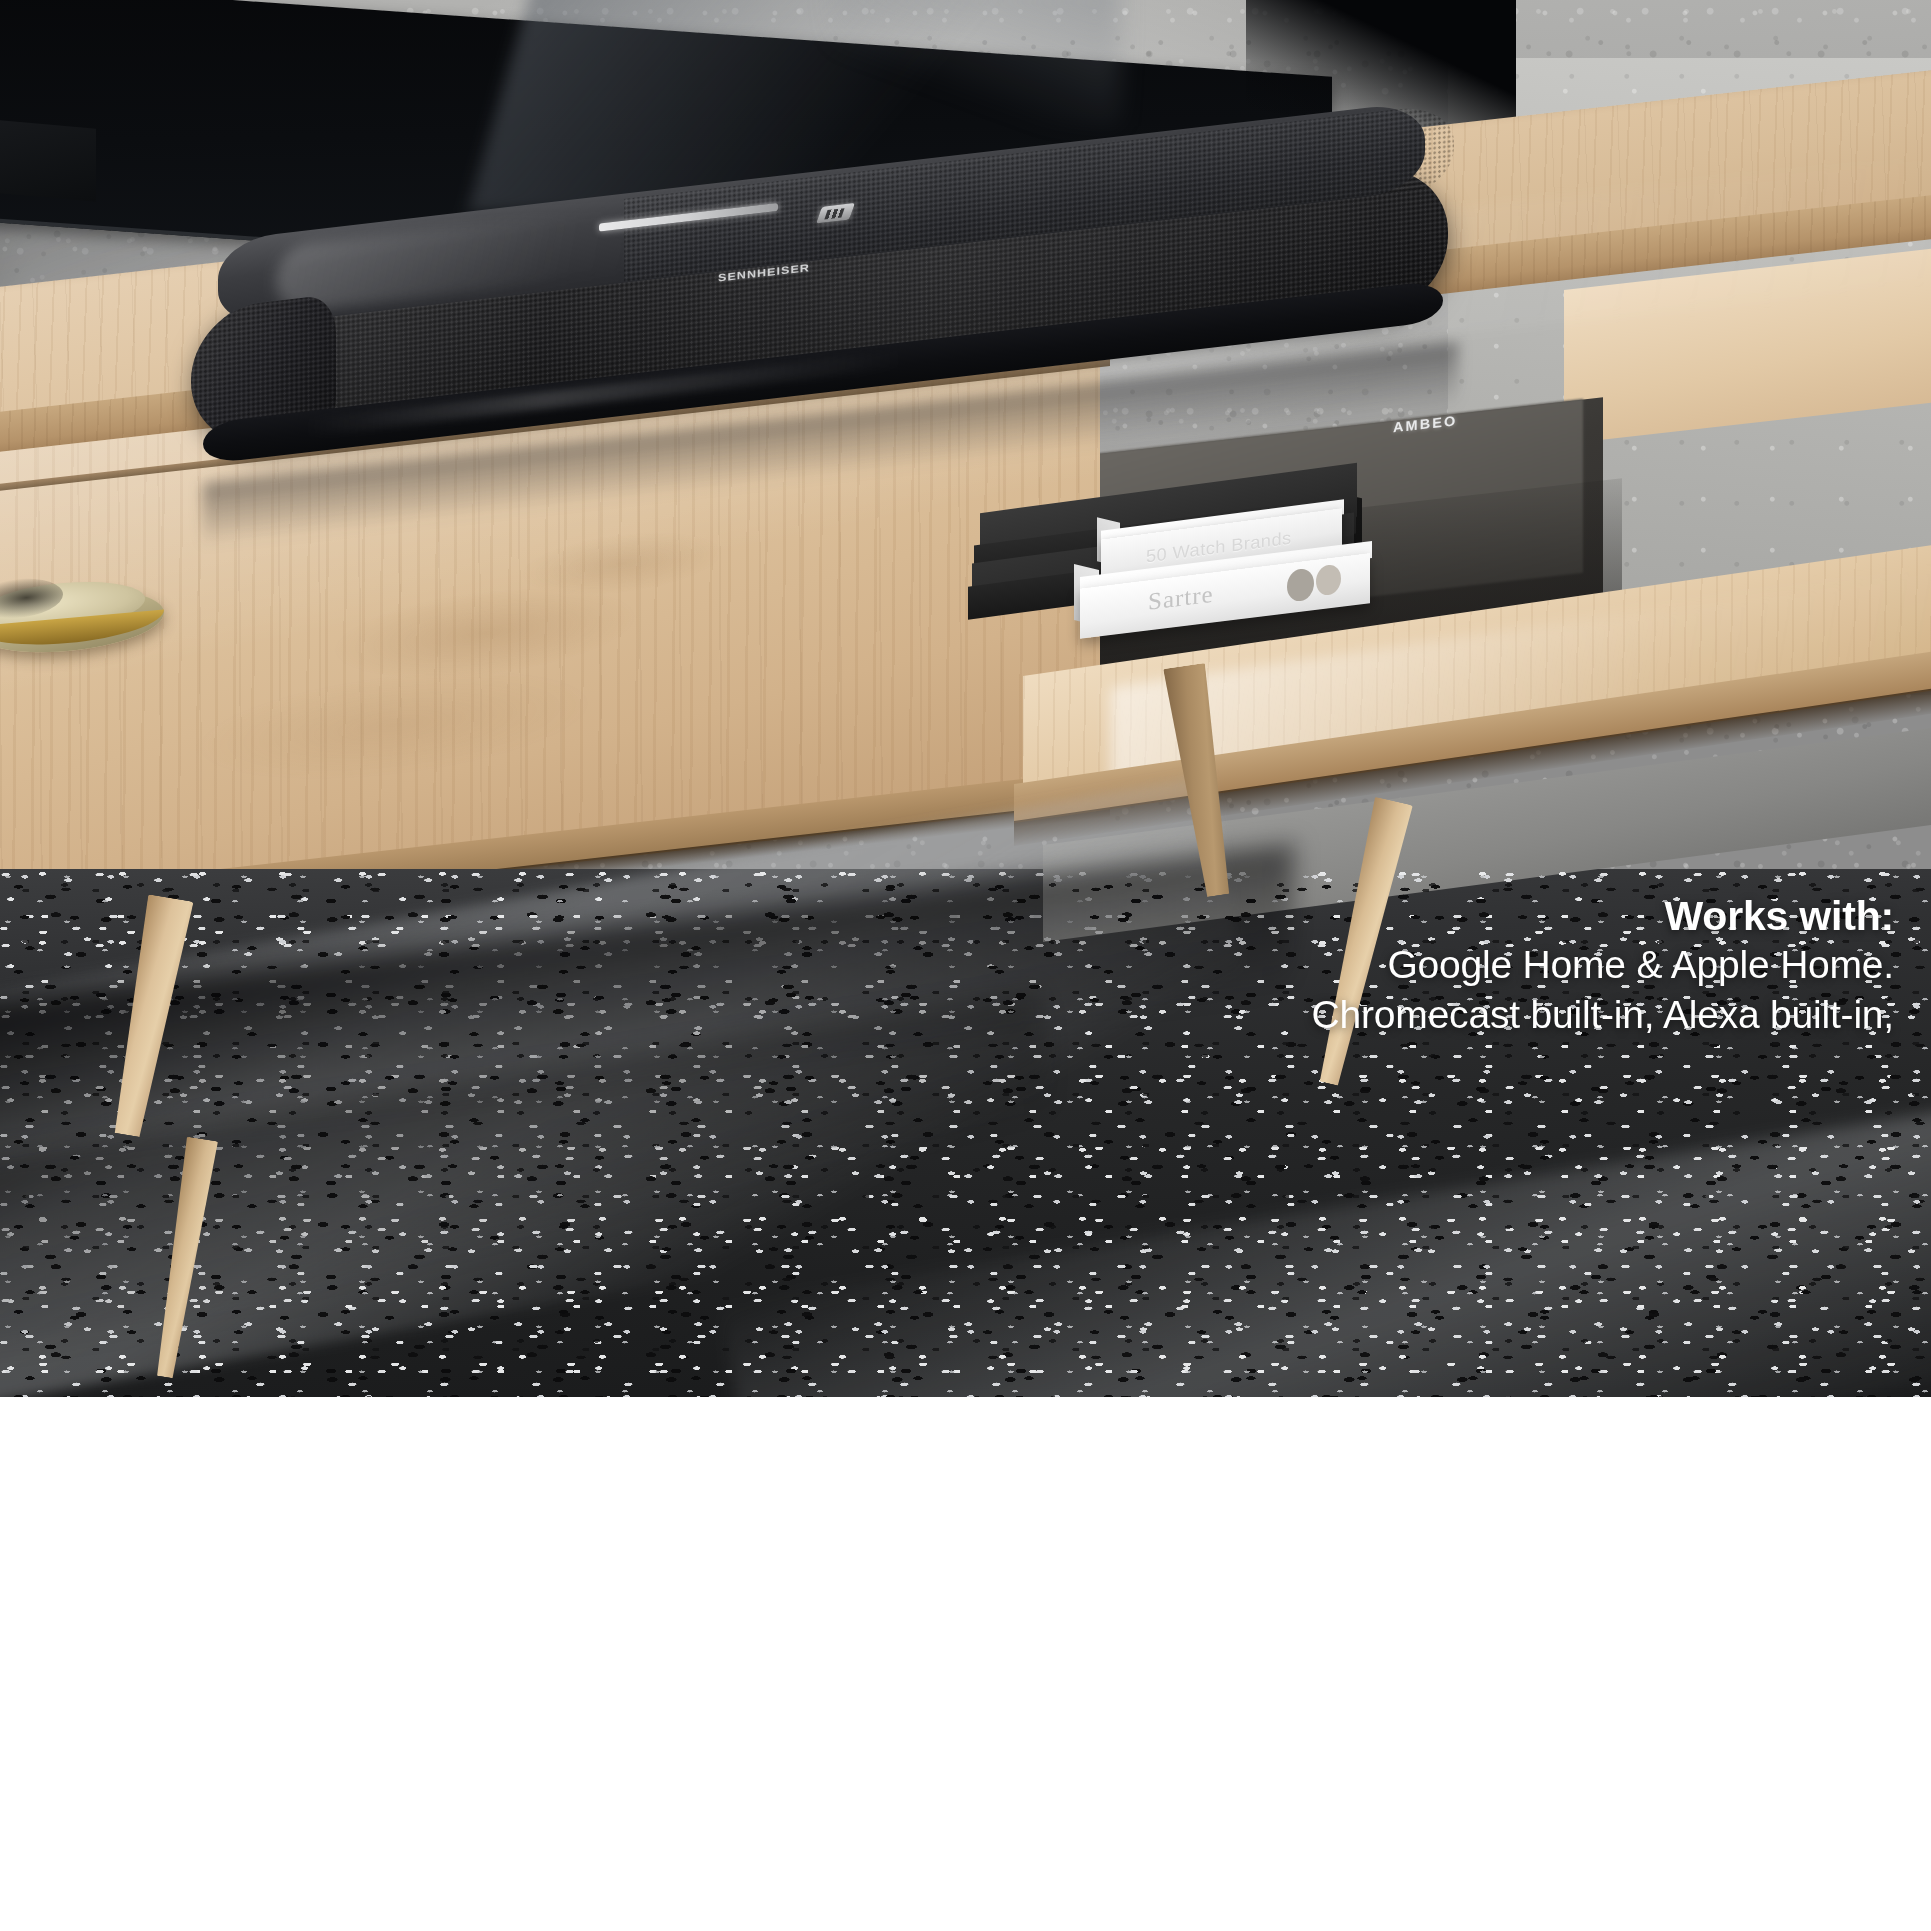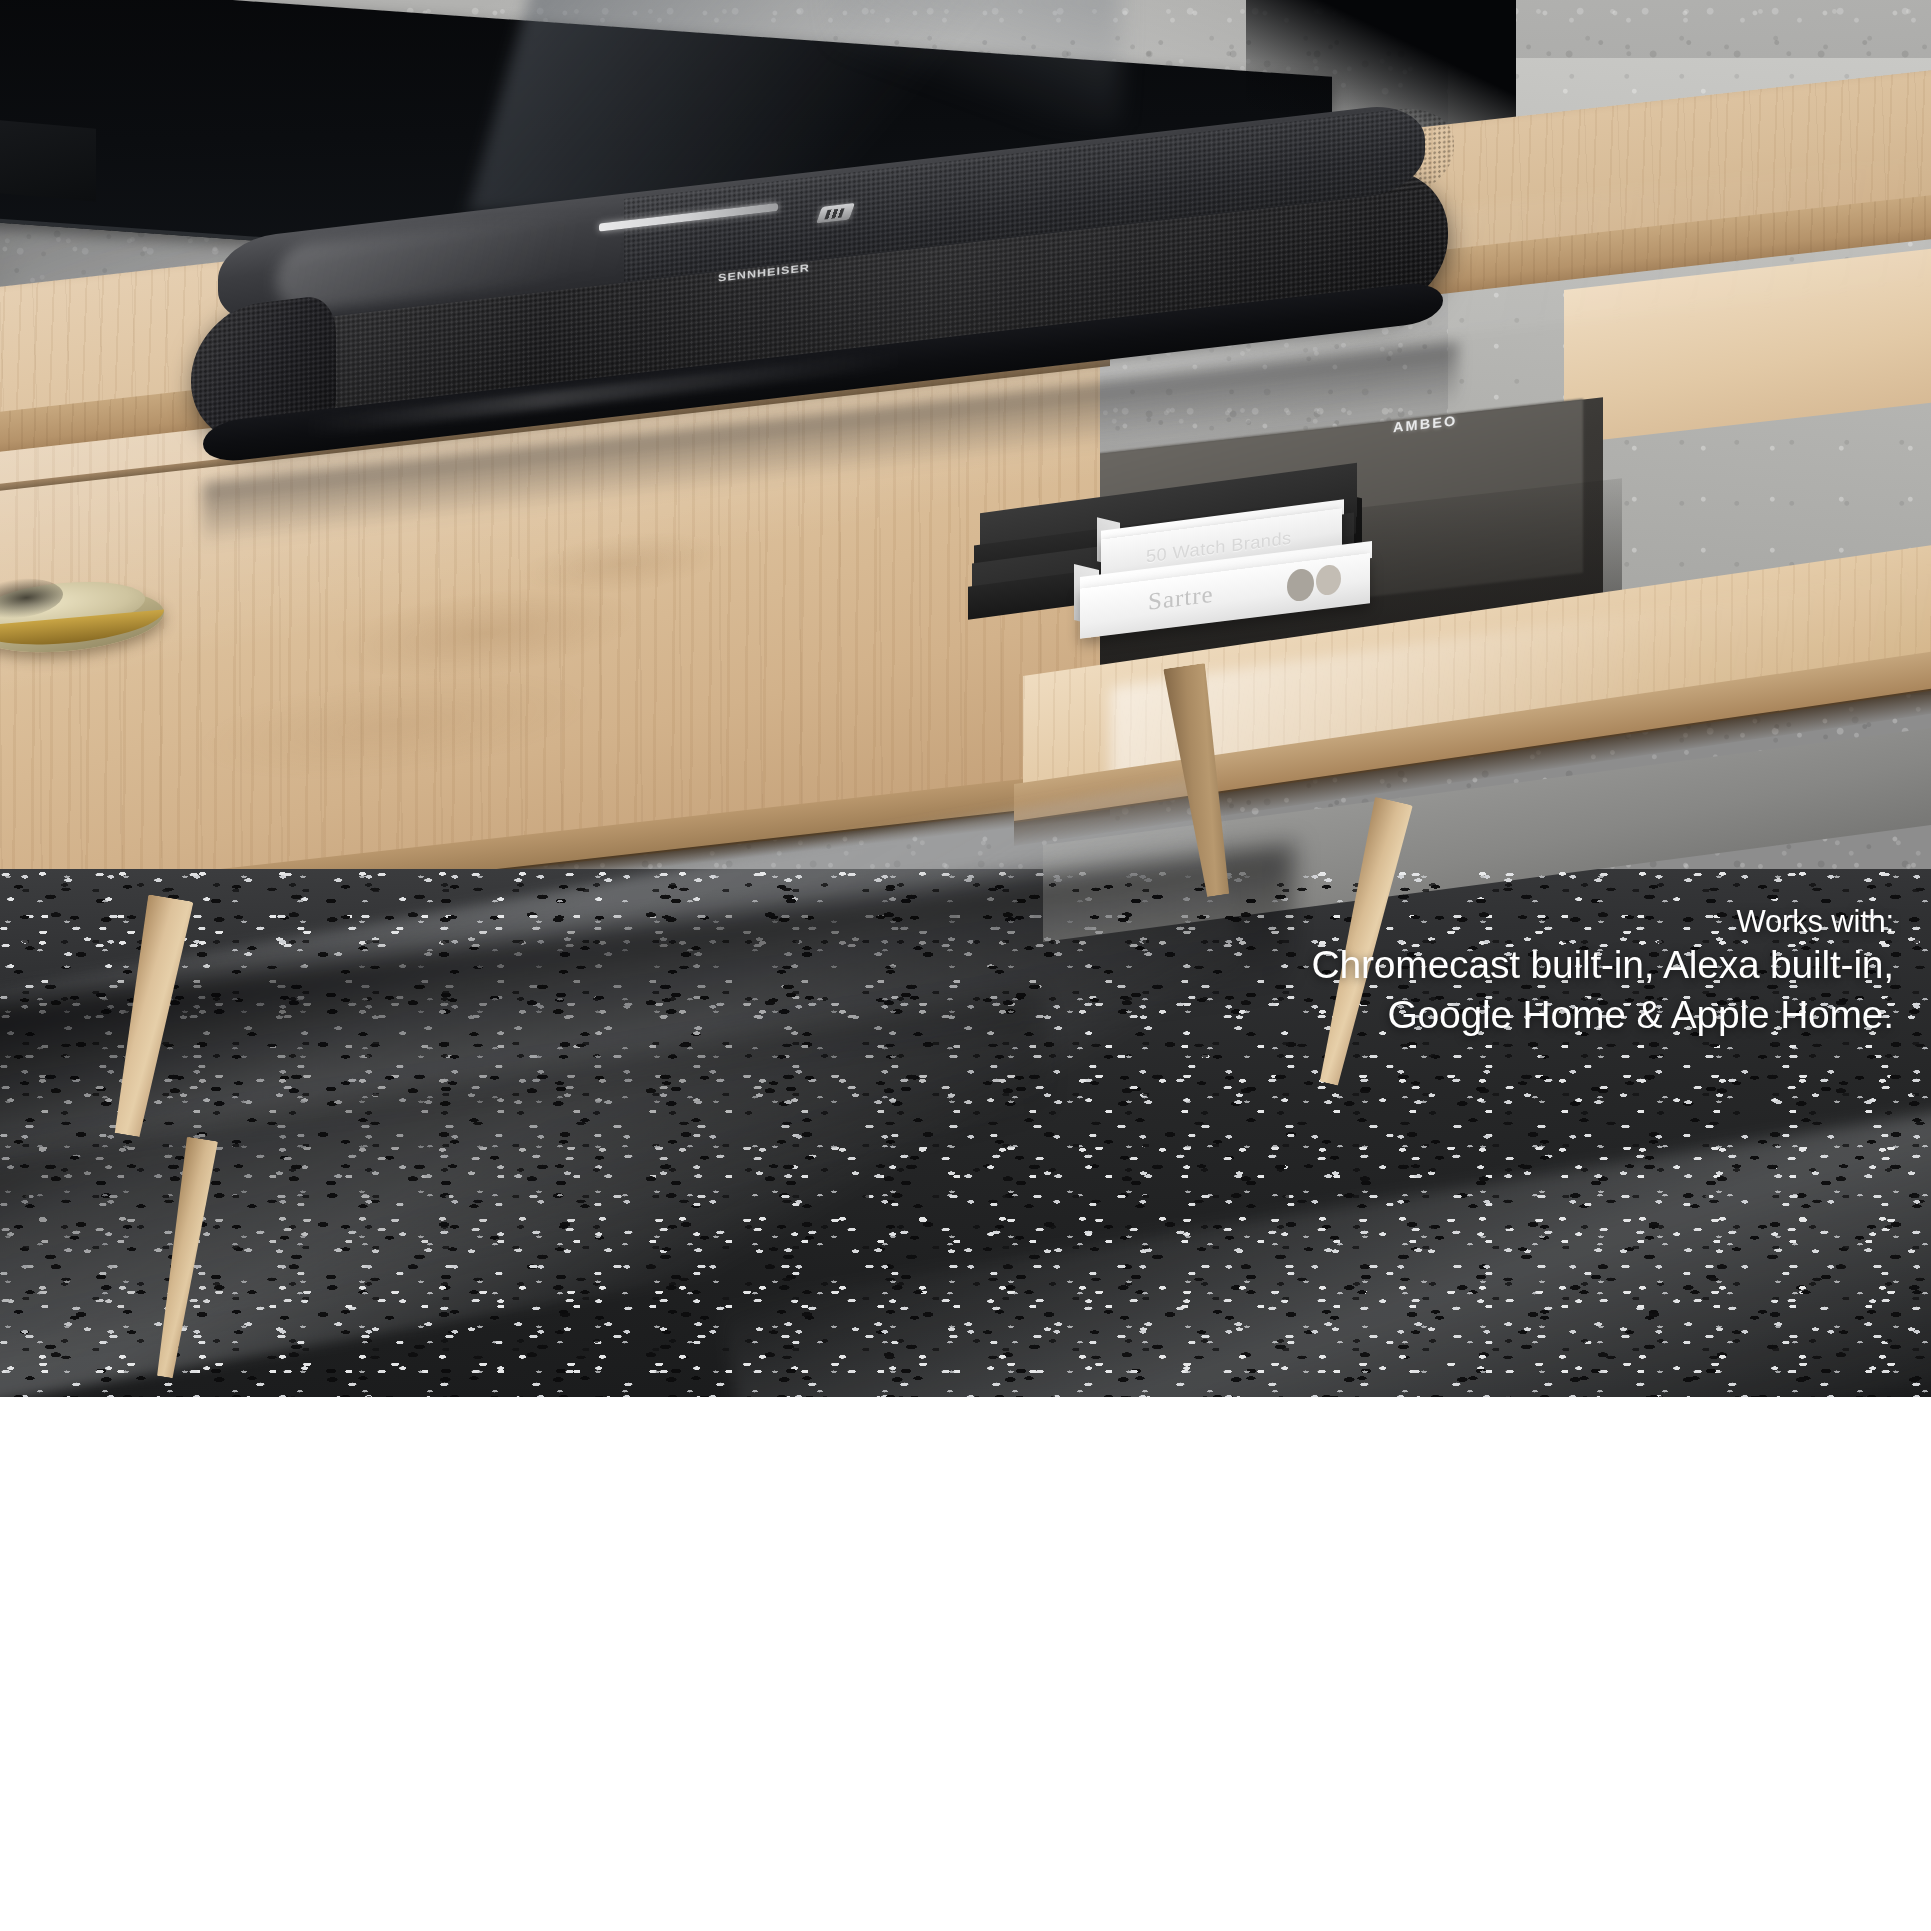--- a/index.html
+++ b/index.html
@@ -372,21 +372,21 @@
     background:radial-gradient(ellipse at 30% 40%, #efe7c8, #cfc5a0 60%, #a79d78);
     transform:skewY(-5deg); }
   .bowl-dark { position:absolute; left:-29px; top:579px; width:92px; height:39px;
     border-radius:50%;
     background:radial-gradient(ellipse at 60% 50%, rgba(44,42,34,.85), rgba(44,42,34,0) 72%);
     transform:skewY(-5deg); }
 
   
   #worksWith { position:absolute; right:37px; bottom:357px; text-align:right;
     color:#ffffff; text-shadow:0 1.9px 8.7px rgba(0,0,0,.55); }
-  #worksWith .ww-title { font-size:31px; font-weight:400; letter-spacing:-0.2px;
+  #worksWith .ww-title { font-size:41px; font-weight:700; letter-spacing:-0.2px;
     line-height:1.18; }
   #worksWith .ww-line { font-size:39px; font-weight:400; line-height:1.28;
     letter-spacing:-0.2px; white-space:nowrap; }
 
   
   #caption { position:absolute; left:0; top:1397px; width:1931px; height:534px;
     background:#ffffff; }
   #caption .cap-text { position:absolute; left:143px; top:97px; width:1661px;
     font-size:71px; line-height:1.30; color:#0b0b0b; letter-spacing:-1.2px; }
   #caption .cap-strong { font-weight:700; }
@@ -495,20 +495,20 @@
     <div class="floor-shadow-band"></div>
     <div class="cab-cast-shadow"></div>
 
     <div class="leg leg-r1"></div>
     <div class="leg leg-r2"></div>
     <div class="leg leg-l"></div>
     <div class="leg leg-l2"></div>
 
     <div id="worksWith">
       <div class="ww-title">Works with:</div>
+      <div class="ww-line">Google Home &amp; Apple Home.</div>
       <div class="ww-line">Chromecast built-in, Alexa built-in,</div>
-      <div class="ww-line">Google Home &amp; Apple Home.</div>
     </div>
   </div>
 
 
 </div>
 
 
 </body></html>

